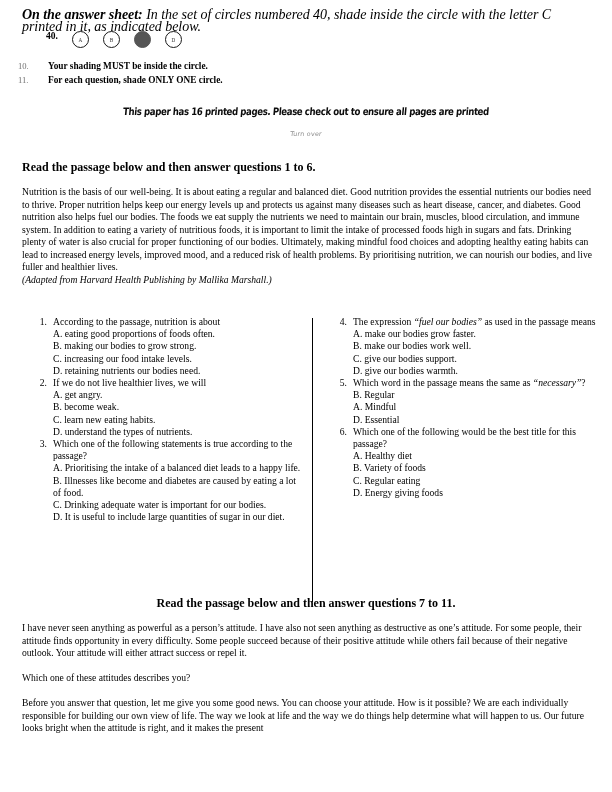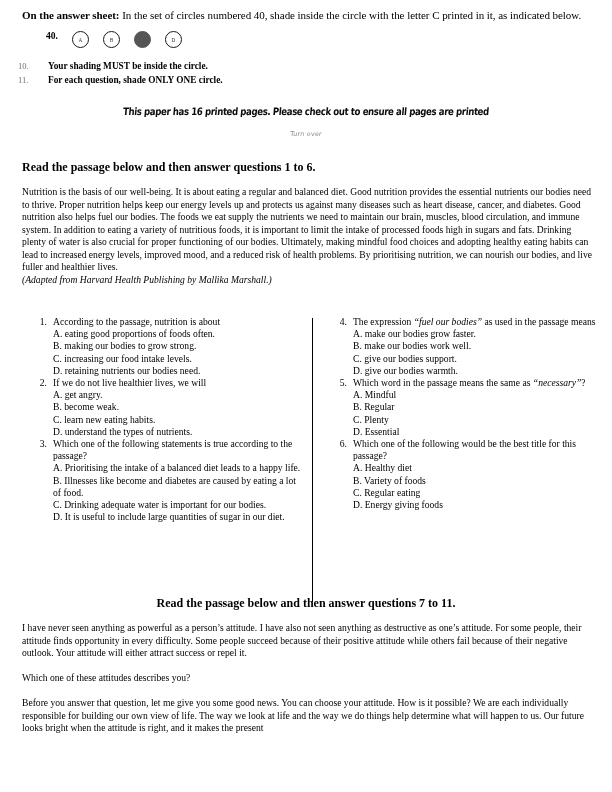--- a/index.html
+++ b/index.html
@@ -22,23 +22,24 @@
     width: 612px;
     height: 792px;
   }
 
   
   .answer-sheet-line {
     position: absolute;
     left: 22px;
     top: 9px;
     width: 572px;
-    font-size: 11px;
+    font-size: 14px;
     line-height: 12px;
     letter-spacing: -0.05px;
+    font-style: italic;
   }
   .answer-sheet-line b { font-weight: bold; }
 
   
   .bubble-row {
     position: absolute;
     left: 46px;
     top: 31px;
     display: flex;
   }
@@ -268,23 +269,22 @@
           <span class="q-opt">B. make our bodies work well.</span>
           <span class="q-opt">C. give our bodies support.</span>
           <span class="q-opt">D. give our bodies warmth.</span>
         </span>
       </div>
 
       <div class="question">
         <span class="q-num">5.</span>
         <span class="q-body">
           <span class="q-stem"><span>Which word in the passage means the same as </span><i>“necessary”</i><span>?</span></span>
+          <span class="q-opt">B. Regular</span>
           <span class="q-opt">A. Mindful</span>
-          <span class="q-opt">B. Regular</span>
-          <span class="q-opt">C. Plenty</span>
           <span class="q-opt">D. Essential</span>
         </span>
       </div>
 
       <div class="question">
         <span class="q-num">6.</span>
         <span class="q-body">
           <span class="q-stem">Which one of the following would be the best title for this passage?</span>
           <span class="q-opt">A. Healthy diet</span>
           <span class="q-opt">B. Variety of foods</span>

